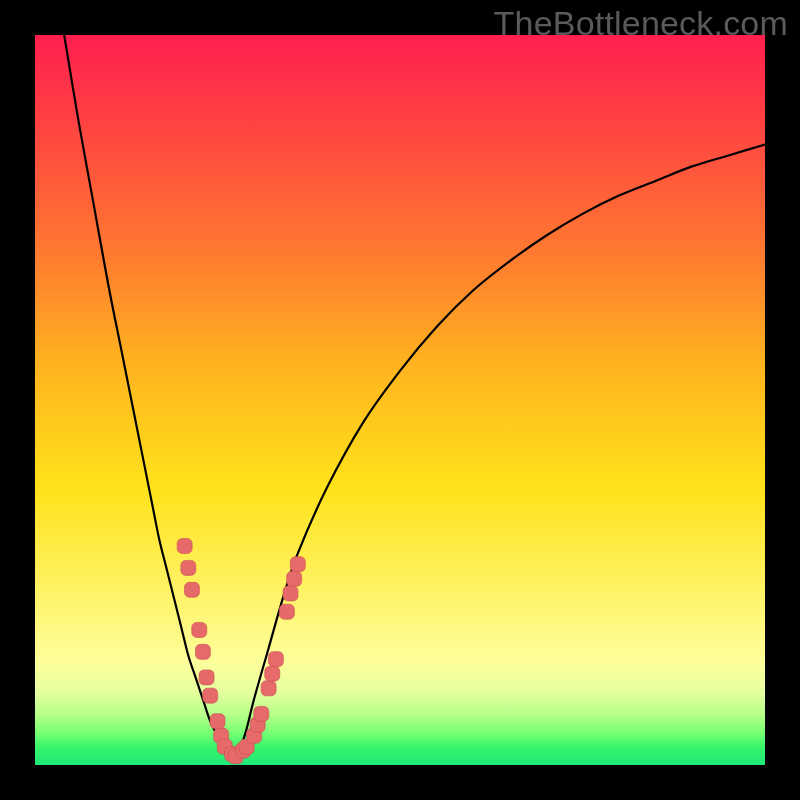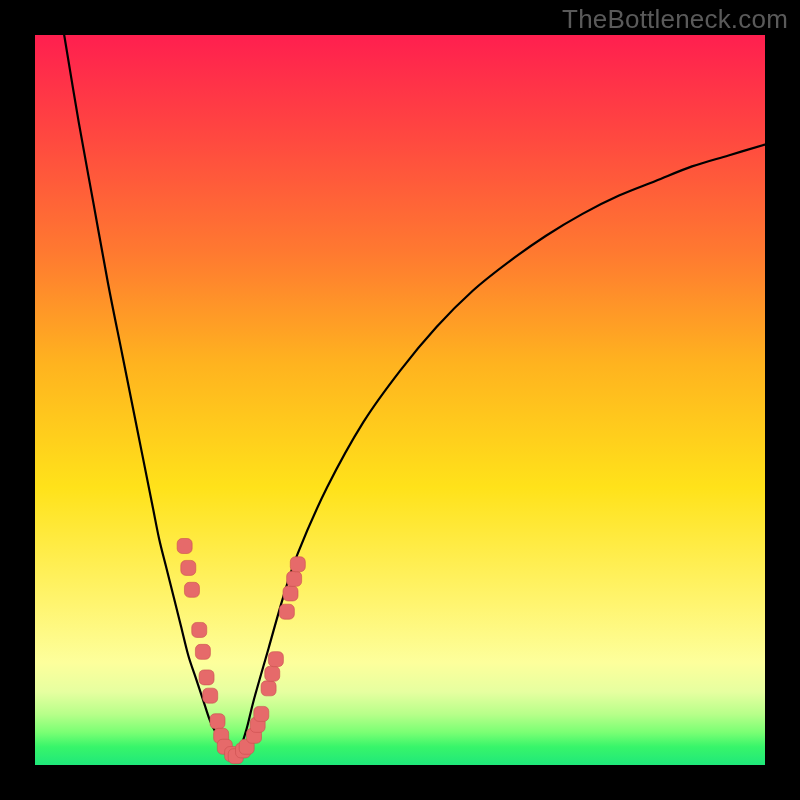--- a/index.html
+++ b/index.html
@@ -14,21 +14,21 @@
   .frame {
     position: relative;
     width: 800px;
     height: 800px;
     background: #000;
   }
   .watermark {
     position: absolute;
     top: 4px;
     right: 12px;
-    font-size: 26px;
+    font-size: 34px;
     font-weight: 500;
     color: #5a5a5a;
     letter-spacing: 0.2px;
     z-index: 10;
   }
   .plot {
     position: absolute;
     left: 35px;
     top: 35px;
     width: 730px;

